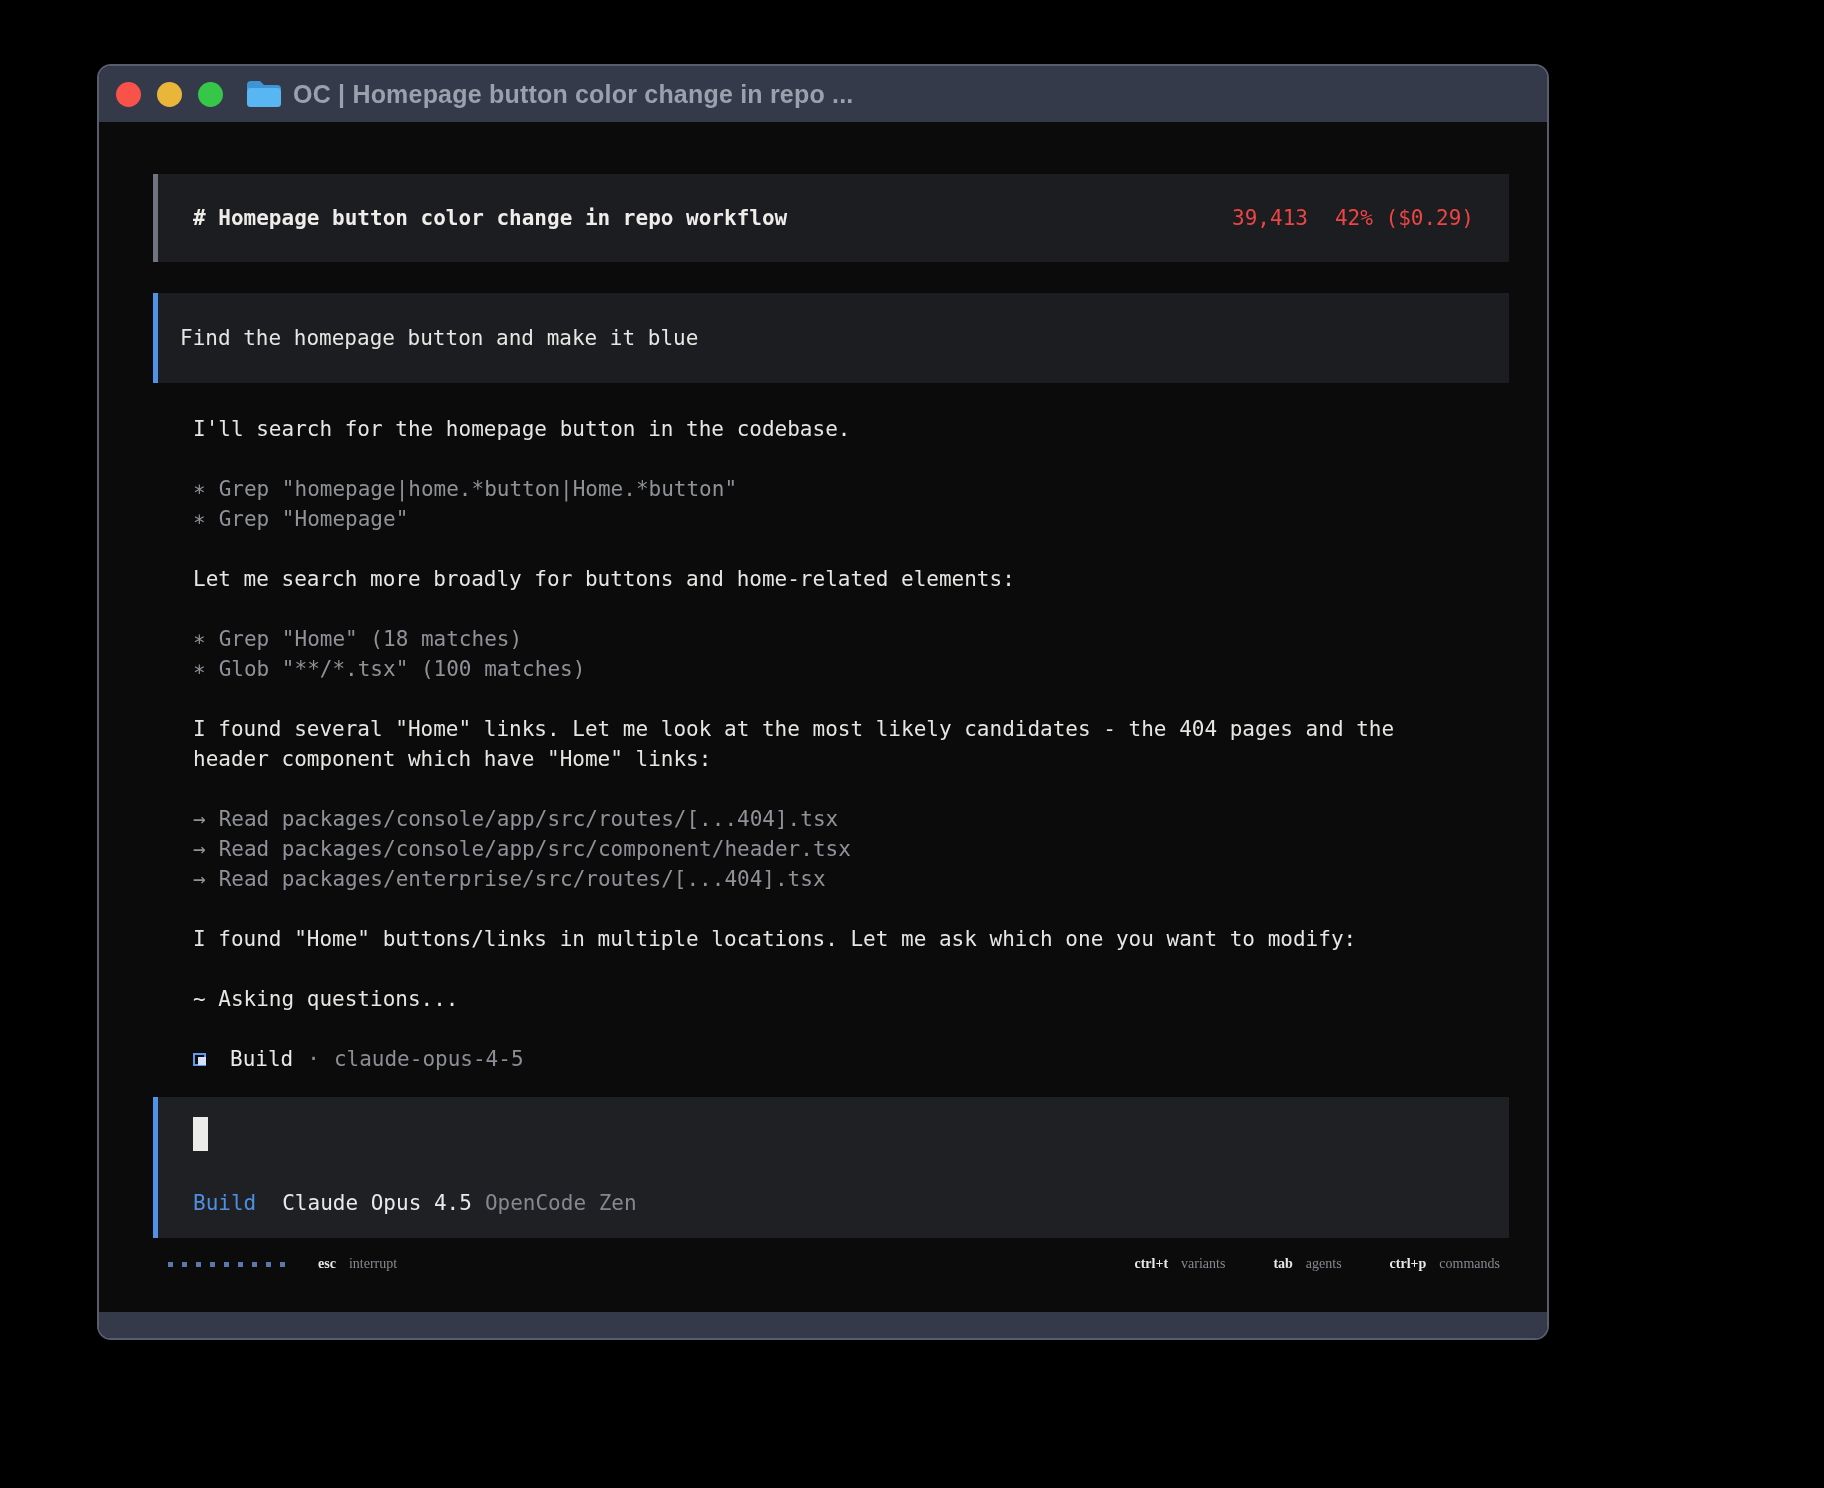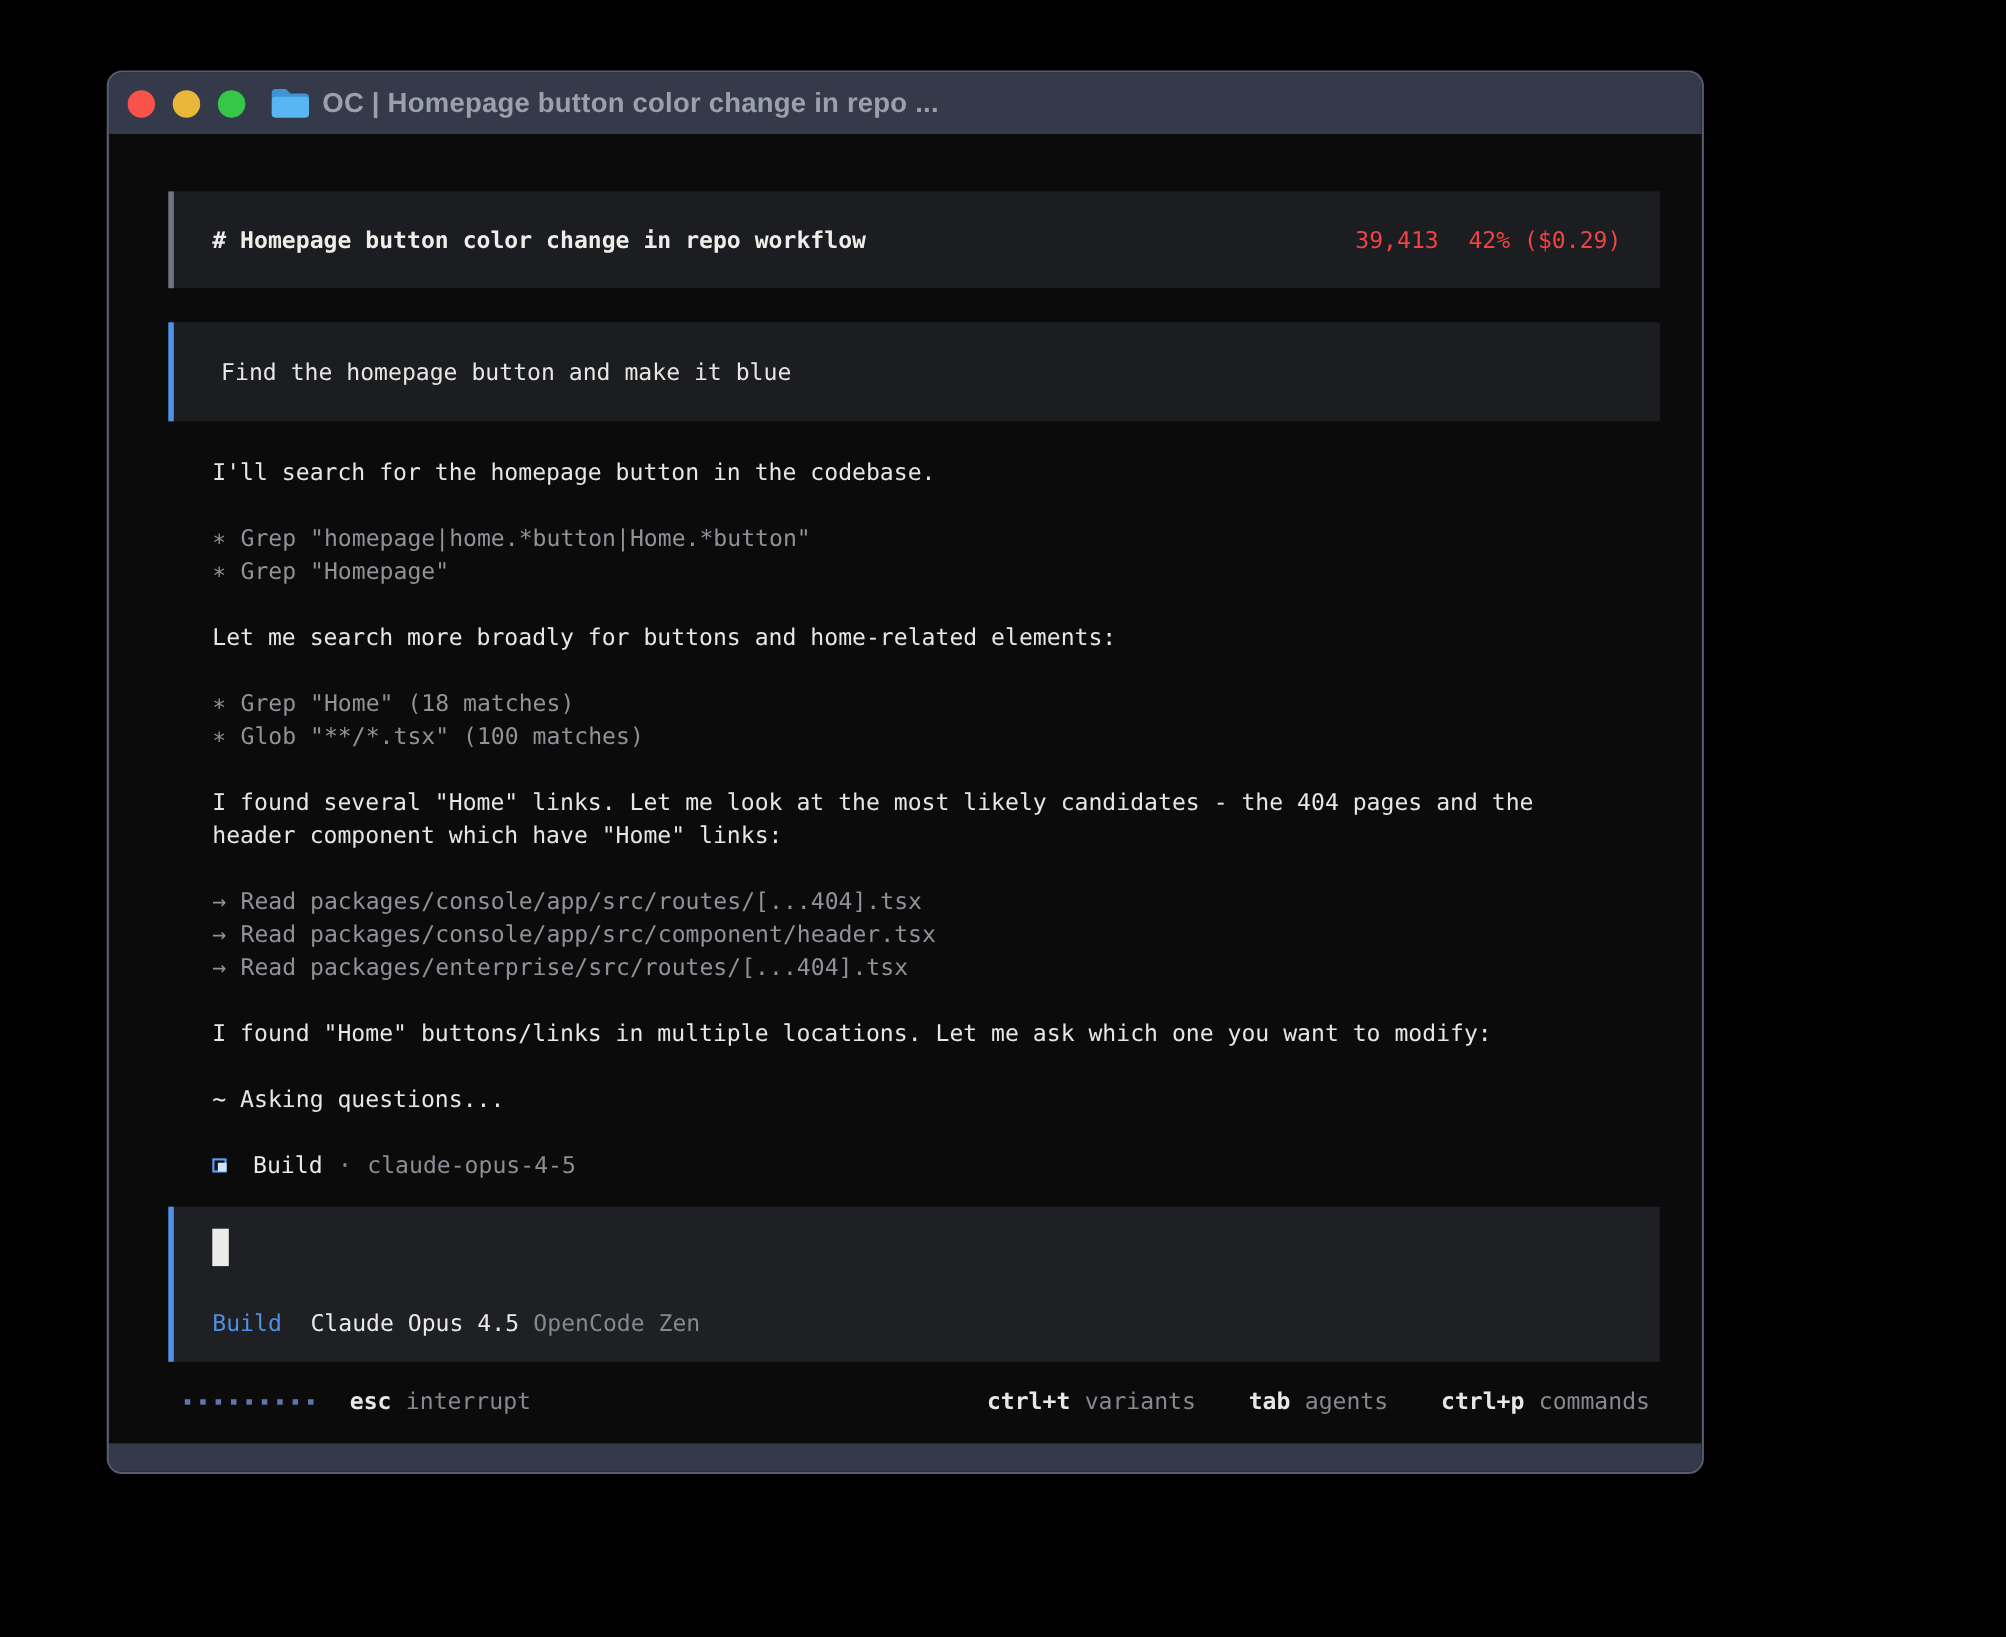--- a/index.html
+++ b/index.html
@@ -36,21 +36,21 @@
   .header-block {
     margin-top: 52px; height: 88px; border-left: 5px solid #6f7480;
     display: flex; align-items: center; justify-content: space-between;
     padding: 0 35px;
   }
   .h-title { font-weight: 700; color: #eeede9; white-space: pre; }
   .h-stats { color: #ef4444; white-space: pre; display: flex; gap: 27px; }
 
   .user-block {
     margin-top: 31px; height: 90px; border-left: 5px solid #4f92e8;
-    display: flex; align-items: center; padding: 0 43px; text-align: center;
+    display: flex; align-items: center; padding: 0 22px; text-align: center;
   }
   .user-text { color: #e6e6e3; white-space: pre; }
 
   .transcript { margin-top: 31px; margin-left: 94px; margin-right: 60px; }
   .line { line-height: 30px; white-space: pre; display: flex; }
   .line.gap { margin-top: 30px; }
   .line.text span { color: #e6e6e3; }
   .line.tool { color: #8f9297; }
   .bullet { margin-right: 13px; color: #8f9297; }
 
@@ -76,22 +76,23 @@
     padding: 20px 35px 20px 35px; background: #1f2024;
   }
   .cursor { width: 15px; height: 34px; background: #ebebe9; display: inline-block; }
   .input-meta { line-height: 30px; white-space: pre; display: flex; }
   .meta-agent { color: #4f8fe3; }
   .meta-model { color: #e9e9e7; margin-left: 26px; }
   .meta-provider { color: #85888e; margin-left: 13px; }
 
   .statusbar {
     margin-top: 18px; margin-left: 69px; margin-right: 47px; height: 30px;
-    display: flex; align-items: flex-end; justify-content: space-between;
-    font-size: 21px;
+    display: flex; align-items: flex-start; justify-content: space-between;
+    font-size: 14px;
+    font-family: Liberation Serif, serif;
   }
   .sb-left { display: flex; align-items: center; }
   .dots { display: flex; gap: 9px; align-items: center; }
   .dot { width: 5px; height: 5px; background: #5a78a9; display: inline-block; }
   .sb-esc { margin-left: 33px; display: flex; }
   .key { color: #e8e8e5; font-weight: 700; white-space: pre; }
   .klabel { color: #86898f; margin-left: 13px; white-space: pre; }
   .sb-right { display: flex; gap: 48px; }
   .shortcut { display: flex; }
 </style>

